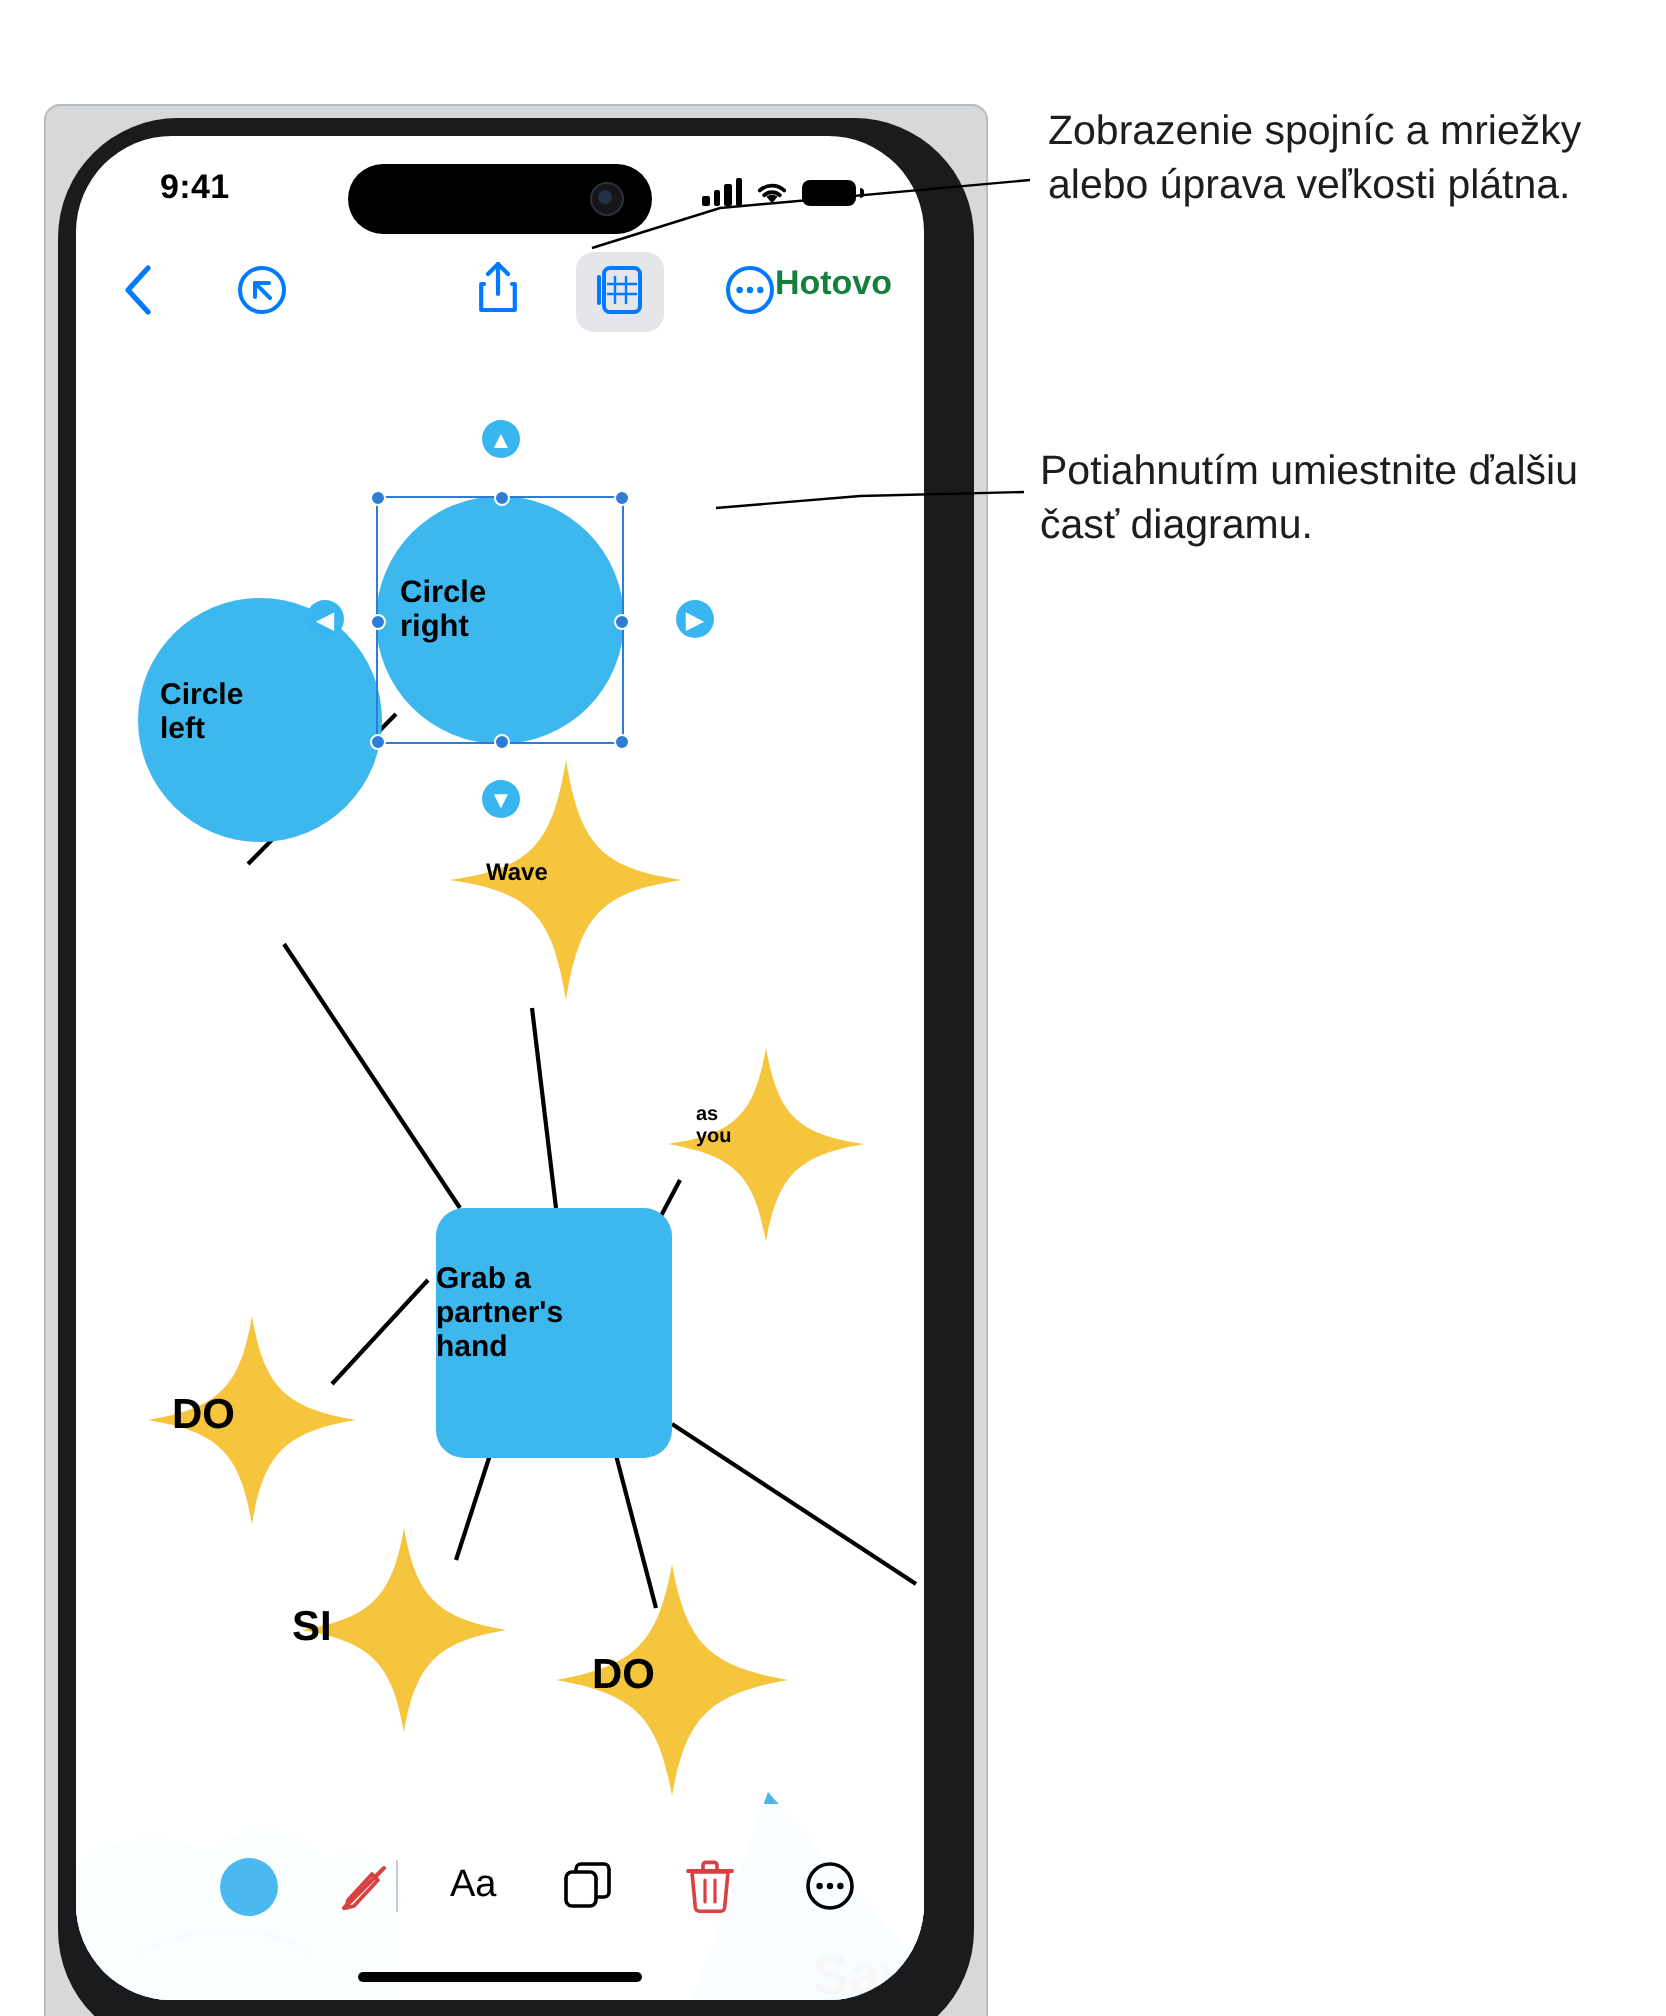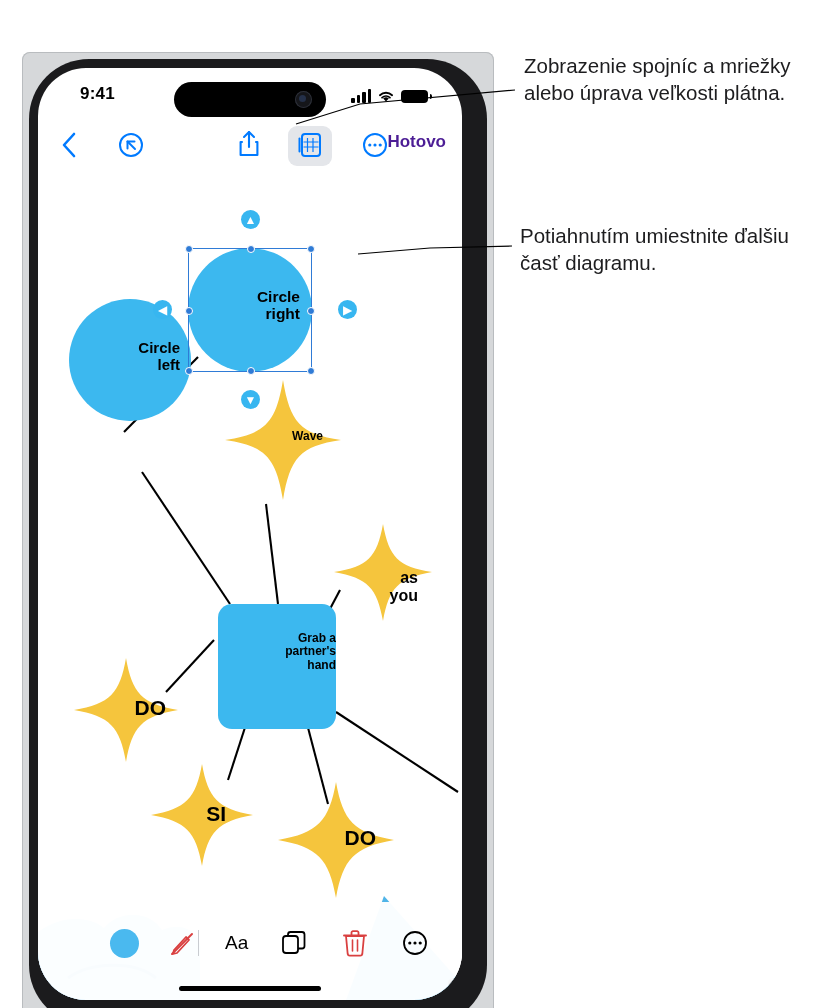--- a/index.html
+++ b/index.html
@@ -155,21 +155,21 @@
   .tb-back { left: 16px; top: 6px; width: 30px; height: 30px; }
   .tb-undo { left: 78px; top: 6px; width: 30px; height: 30px; }
   .tb-share { left: 196px; top: 4px; width: 30px; height: 32px; }
   .tb-grid  { left: 256px; top: 5px; width: 34px; height: 32px; }
   .tb-more  { left: 322px; top: 6px; width: 30px; height: 30px; }
   .tb-done {
     right: 16px;
     top: 8px;
     font-size: 17px;
     font-weight: bold;
-    color: #4c1d95;
+    color: #15803d;
   }
   .grid-highlight {
     position: absolute;
     left: 250px;
     top: 2px;
     width: 44px;
     height: 40px;
     border-radius: 9px;
     background: #e4e6ea;
   }
@@ -181,21 +181,21 @@
     top: 104px;
     width: 424px;
     height: 828px;
     overflow: hidden;
     background: #fff;
   }
   .canvas svg { position: absolute; left: 0; top: 0; }
 
   .shape-label {
     position: absolute;
-    text-align: right;
+    text-align: left;
     font-weight: bold;
     color: #000;
     line-height: 1.12;
     pointer-events: none;
   }
 
   
   .sel-box {
     position: absolute;
     border: 1px solid #2f7bd6;
@@ -403,22 +403,22 @@
           <path d="M298 610 C305 649 316 661 356 668 C316 675 305 687 298 726 C291 687 280 675 240 668 C280 661 291 649 298 610 Z" fill="#f5c53d"></path>
 
           <path d="M0 760 C24 742 52 744 66 756 C80 738 112 738 124 758 C146 748 166 762 162 782 L162 828 L0 828 Z" fill="#8ccdf2"></path>
           <path d="M346 724 L424 812 L424 828 L308 828 Z" fill="#4fb4e8"></path>
           <path d="M30 806 C52 790 96 788 118 806" stroke="#2f9bd8" stroke-width="3" fill="none"></path>
         </svg>
 
         <div class="shape-label" style="left:162px; top:116px; width:100px; font-size:15.5px;">Circle<br>right</div>
         <div class="shape-label" style="left:42px; top:168px; width:100px; font-size:15px;">Circle<br>left</div>
         <div class="shape-label" style="left:205px; top:258px; width:80px; font-size:12px;">Wave</div>
-        <div class="shape-label" style="left:310px; top:397px; width:70px; font-size:16px;">as<br>you</div>
-        <div class="shape-label" style="left:180px; top:460px; width:118px; font-size:12px;">Grab a<br>partner's<br>hand</div>
+        <div class="shape-label" style="left:310px; top:380px; width:70px; font-size:10px;">as<br>you</div>
+        <div class="shape-label" style="left:180px; top:460px; width:118px; font-size:15px;">Grab a<br>partner's<br>hand</div>
         <div class="shape-label" style="left:48px; top:524px; width:80px; font-size:21px;">DO</div>
         <div class="shape-label" style="left:108px; top:630px; width:80px; font-size:21px;">SI</div>
         <div class="shape-label" style="left:258px; top:654px; width:80px; font-size:21px;">DO</div>
 
         <div class="shape-label" style="left:368px; top:800px; width:90px; font-size:28px;">Say</div>
 
         <div class="sel-box" style="left:150px; top:76px; width:124px; height:124px;">
           <div class="handle" style="left:-4px; top:-4px;"></div>
           <div class="handle" style="left:58px; top:-4px;"></div>
           <div class="handle" style="right:-4px; top:-4px;"></div>

